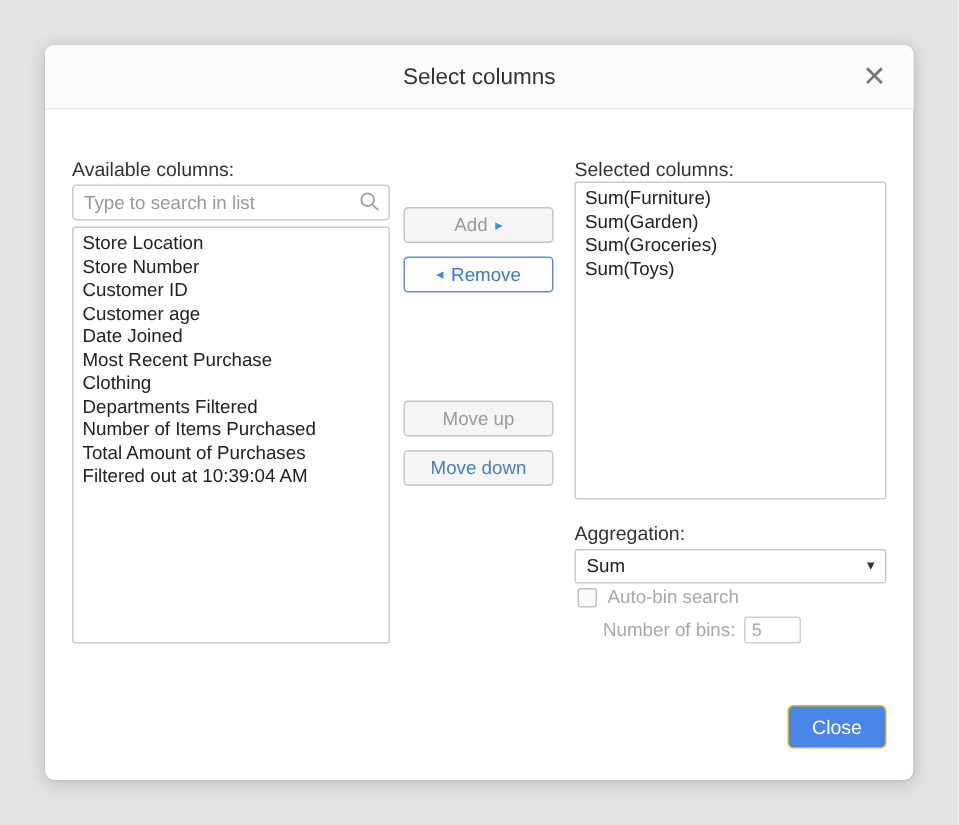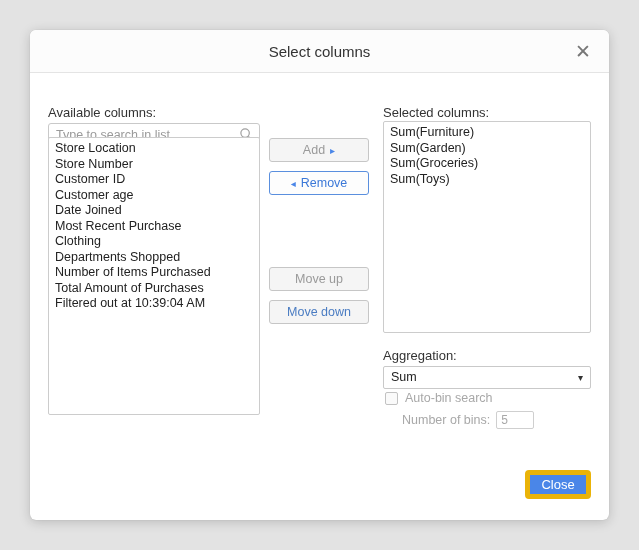--- a/index.html
+++ b/index.html
@@ -73,21 +73,21 @@
   .listbox {
     position: absolute;
     border: 1px solid #cccccc;
     background: #ffffff;
     overflow: hidden;
     font-size: 12.5px;
     color: #222;
     padding-top: 3px;
   }
   .listbox.available {
-    left: 18px; top: 107px;
+    left: 18px; top: 121px;
     width: 212px; height: 278px;
     border-radius: 2px;
   }
   .listbox.selected-list {
     left: 353px; top: 91px;
     width: 208px; height: 212px;
     border-radius: 2px;
   }
   .list-item {
     padding: 0 6px;
@@ -172,21 +172,21 @@
     color: #a8a8a8;
     padding: 0 4px;
     font-family: "Liberation Sans", sans-serif;
     background: #fff;
   }
   .close-btn {
     position: absolute;
     left: 495px; top: 440px;
     width: 66px; height: 29px;
     background: #4a86e8;
-    border: 5px solid #eab308;
+    border: 1px solid #eab308;
     border-radius: 4px;
     color: #ffffff;
     font-size: 13px;
     display: flex;
     align-items: center;
     justify-content: center;
     cursor: pointer;
     font-family: "Liberation Sans", sans-serif;
   }
 </style>
@@ -211,21 +211,21 @@
   </div>
 
   <div class="listbox available">
     <div class="list-item">Store Location</div>
     <div class="list-item">Store Number</div>
     <div class="list-item">Customer ID</div>
     <div class="list-item">Customer age</div>
     <div class="list-item">Date Joined</div>
     <div class="list-item">Most Recent Purchase</div>
     <div class="list-item">Clothing</div>
-    <div class="list-item">Departments Shopped</div>
+    <div class="list-item">Departments Filtered</div>
     <div class="list-item">Number of Items Purchased</div>
     <div class="list-item">Total Amount of Purchases</div>
     <div class="list-item">Filtered out at 10:39:04 AM</div>
   </div>
 
   <div class="btn disabled" style="top:108px;">
     <span>Add</span>
     <span class="tri">▸</span>
   </div>
 

